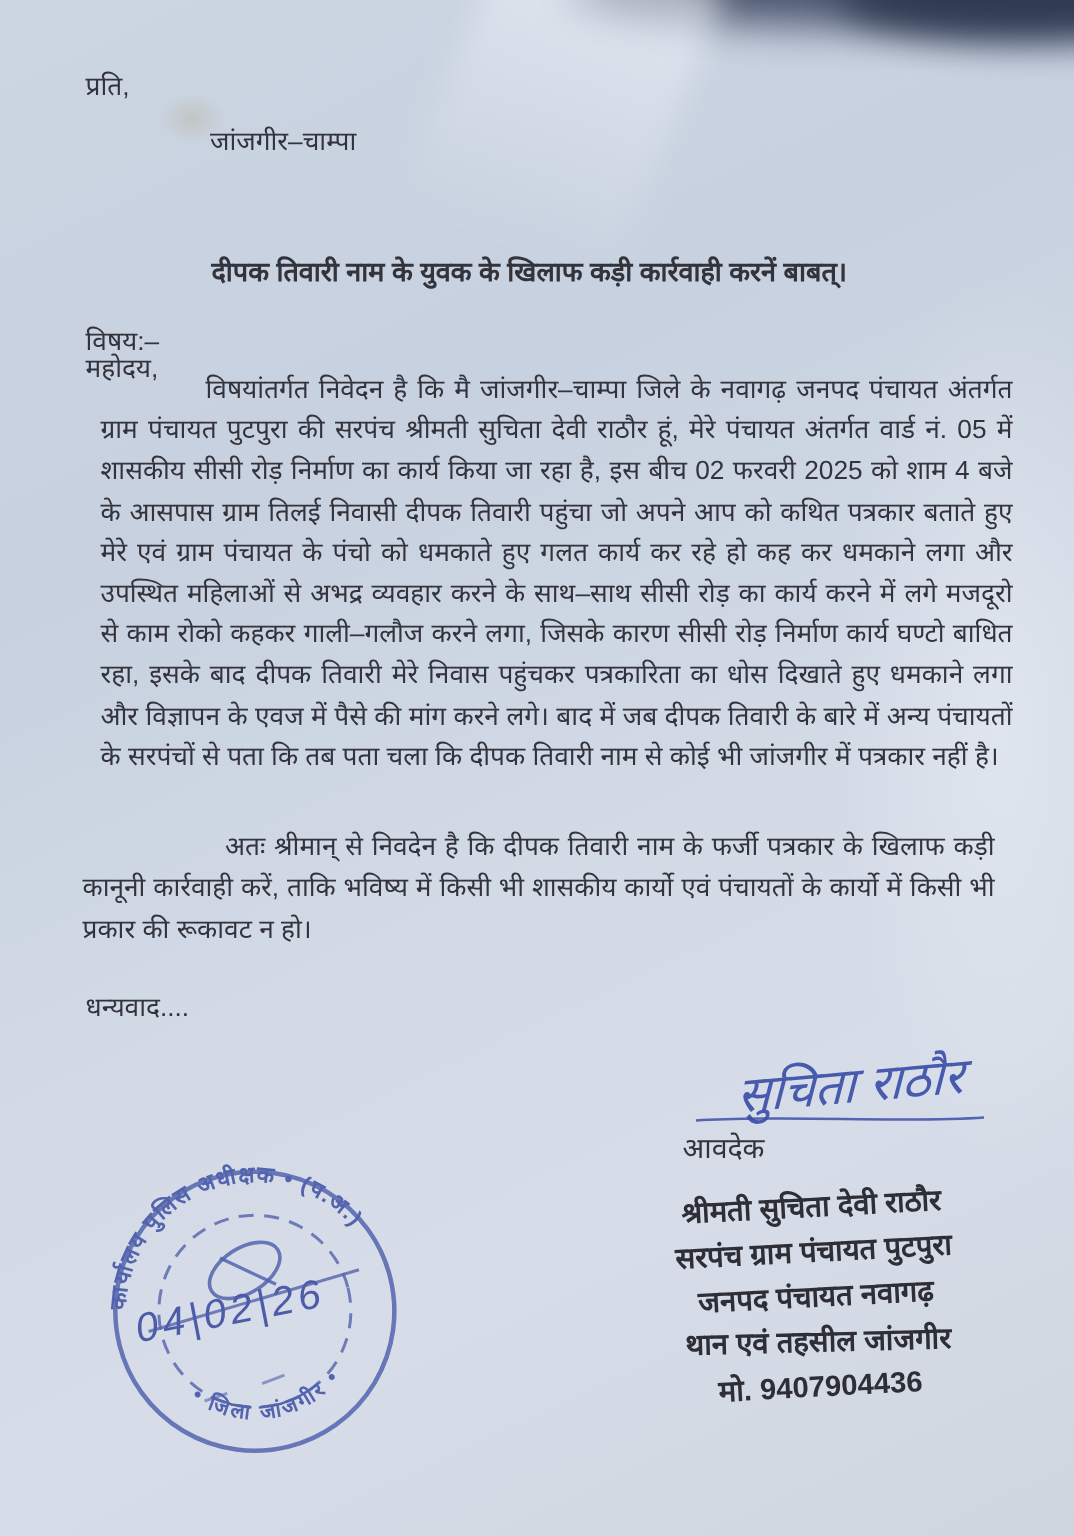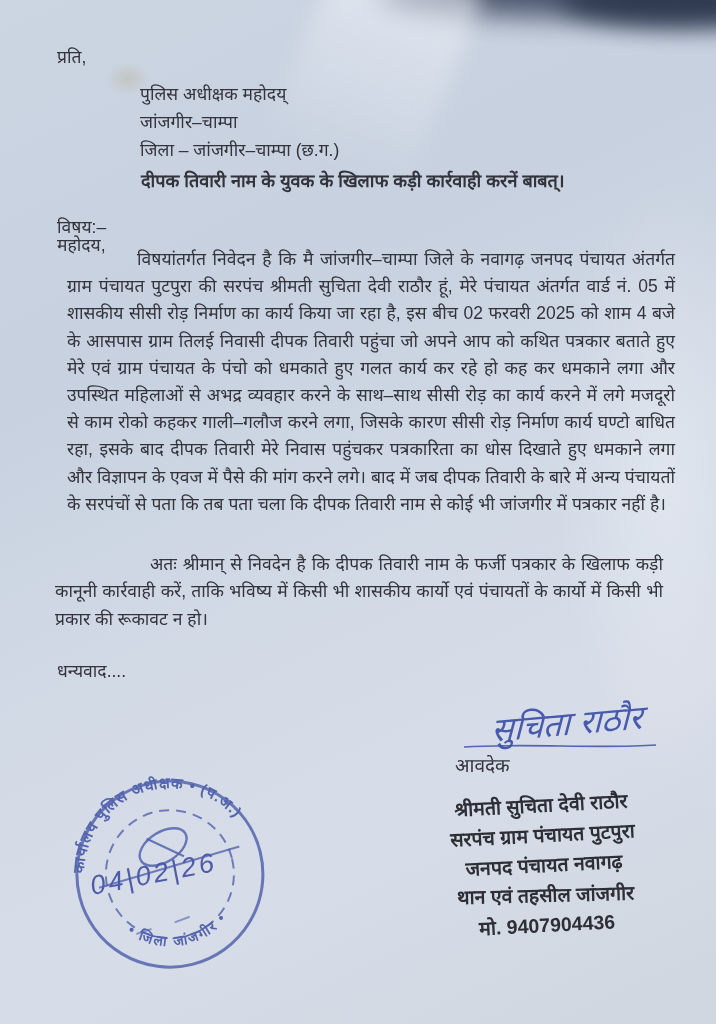--- a/index.html
+++ b/index.html
@@ -94,23 +94,21 @@
 <div class="photo-shadow-top2"></div>
 <div class="light-streak"></div>
 <div class="stain"></div>
 <div class="sheen-right"></div>
 
 <div class="letter">
 
   <div class="prati">प्रति,</div>
 
   <div class="addr-block">
-    <div class="line">पुलिस अधीक्षक महोदय्</div>
     <div class="line">जांजगीर–चाम्पा</div>
-    <div class="line">जिला – जांजगीर–चाम्पा (छ.ग.)</div>
   </div>
 
   <div class="subject-row">
     <span class="subject-label">विषय:–</span>
     <span class="subject-text">दीपक तिवारी नाम के युवक के खिलाफ कड़ी कार्रवाही करनें बाबत्।</span>
   </div>
 
   <div class="salutation">महोदय,</div>
 
   <div class="para1">विषयांतर्गत निवेदन है कि मै जांजगीर–चाम्पा जिले के नवागढ़ जनपद पंचायत अंतर्गत ग्राम पंचायत पुटपुरा की सरपंच श्रीमती सुचिता देवी राठौर हूं, मेरे पंचायत अंतर्गत वार्ड नं. 05 में शासकीय सीसी रोड़ निर्माण का कार्य किया जा रहा है, इस बीच 02 फरवरी 2025 को शाम 4 बजे के आसपास ग्राम तिलई निवासी दीपक तिवारी पहुंचा जो अपने आप को कथित पत्रकार बताते हुए मेरे एवं ग्राम पंचायत के पंचो को धमकाते हुए गलत कार्य कर रहे हो कह कर धमकाने लगा और उपस्थित महिलाओं से अभद्र व्यवहार करने के साथ–साथ सीसी रोड़ का कार्य करने में लगे मजदूरो से काम रोको कहकर गाली–गलौज करने लगा, जिसके कारण सीसी रोड़ निर्माण कार्य घण्टो बाधित रहा, इसके बाद दीपक तिवारी मेरे निवास पहुंचकर पत्रकारिता का धोस दिखाते हुए धमकाने लगा और विज्ञापन के एवज में पैसे की मांग करने लगे। बाद में जब दीपक तिवारी के बारे में अन्य पंचायतों के सरपंचों से पता कि तब पता चला कि दीपक तिवारी नाम से कोई भी जांजगीर में पत्रकार नहीं है।</div>

